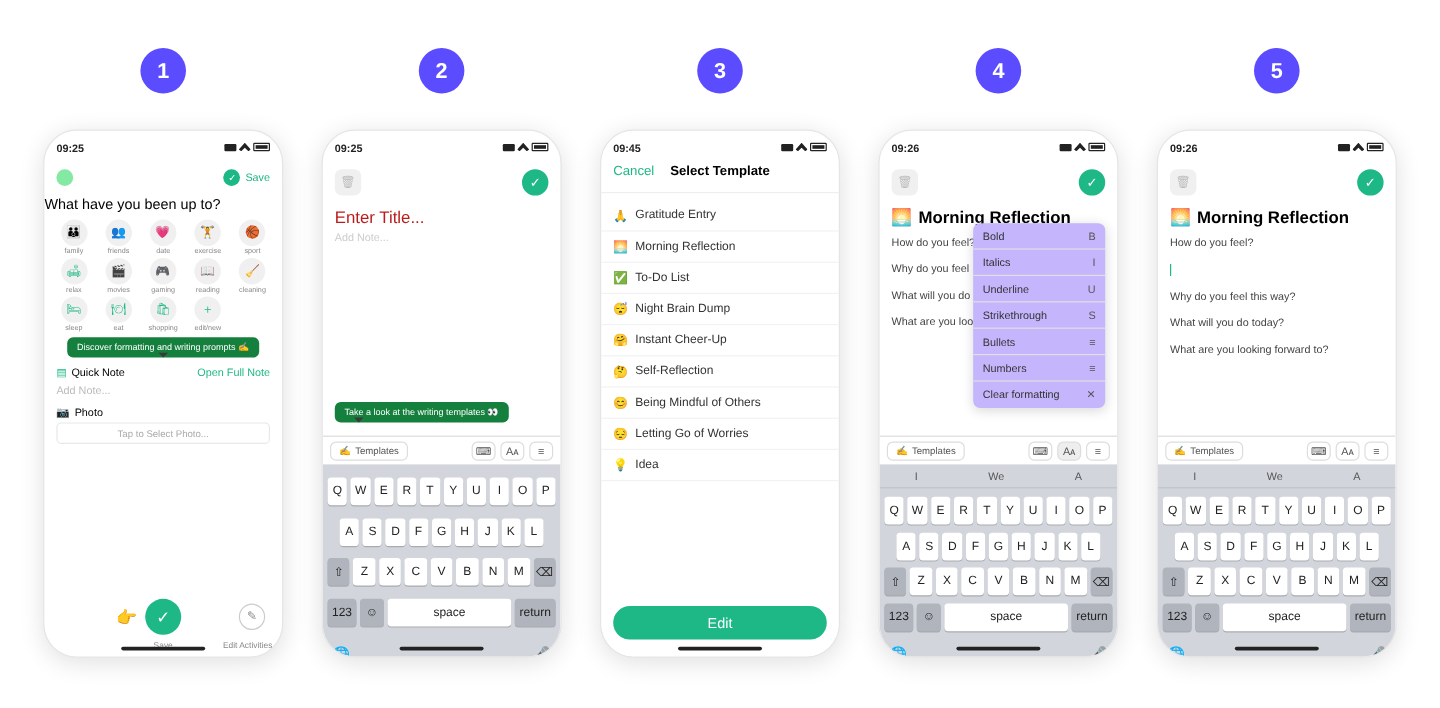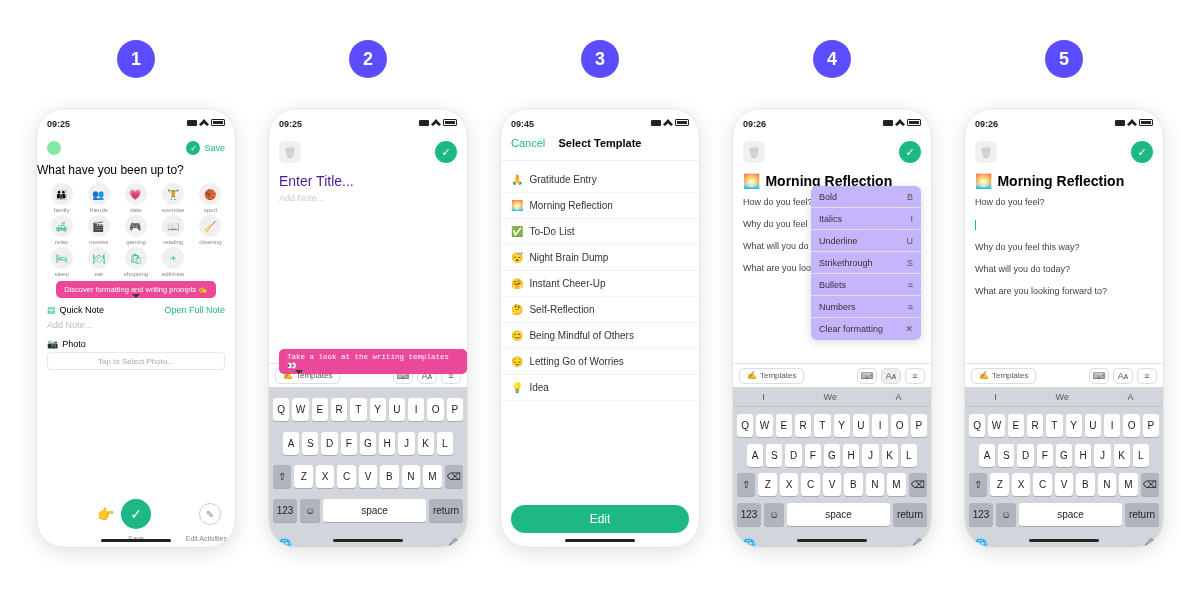--- a/index.html
+++ b/index.html
@@ -18,44 +18,44 @@
 
   
   .s1-top { display:flex; align-items:center; justify-content:space-between; padding:4px 10px; font-size:9px; color:#1db886; }
   .dot-user { width:14px; height:14px; border-radius:50%; background:#84e9a2; }
   .s1-done { width:14px; height:14px; border-radius:50%; background:#1db886; color:#fff; font-size:8px; display:flex; align-items:center; justify-content:center; }
   .s1-title { font-size:12px; font-weight:400; padding:4px 0 6px; }
   .act-grid { display:grid; grid-template-columns:repeat(5,1fr); gap:2px 0; padding:0 6px; }
   .act { display:flex; flex-direction:column; align-items:center; }
   .act-ic { width:22px; height:22px; border-radius:50%; background:#f0f0f0; color:#1db886; font-size:10px; display:flex; align-items:center; justify-content:center; }
   .act-lbl { font-size:6px; color:#888; margin-top:2px; }
-  .tooltip { margin:4px auto 4px; width:fit-content; background:#ec4899; color:#fff; font-size:7.5px; padding:4px 8px; border-radius:5px; display:flex; align-items:center; gap:4px; position:relative;}
+  .tooltip { margin:4px auto 4px; width:fit-content; background:#15803d; color:#fff; font-size:7.5px; padding:4px 8px; border-radius:5px; display:flex; align-items:center; gap:4px; position:relative;}
   .tooltip::after{content:"";position:absolute;bottom:-4px;left:50%;transform:translateX(-50%);border:4px solid transparent;border-top-color:#3a3a3a;}
   .section-row { display:flex; align-items:center; justify-content:space-between; padding:3px 10px; font-size:9px; }
   .gr { color:#1db886; }
   .note-area { padding:2px 10px 6px; font-size:9px; color:#bbb; }
   .photo-cap { margin:0 10px 6px; height:18px; border:1px solid #e8e8e8; border-radius:4px; font-size:8px; color:#aaa; display:flex; align-items:center; justify-content:center; }
   .s1-bottom { position:absolute; bottom:18px; left:0; right:0; display:flex; align-items:center; justify-content:center; }
   .save-fab { width:30px; height:30px; border-radius:50%; background:#1db886; color:#fff; display:flex; align-items:center; justify-content:center; font-size:14px; }
   .point { position:absolute; left:60px; font-size:14px;}
   .sv-lbl{position:absolute; width:100%; text-align:center; bottom:-13px;font-size:7px;color:#888;}
   .edit-fab{ position:absolute; right:14px; width:22px;height:22px;border-radius:50%;border:1px solid #ccc;background:#fff;display:flex;align-items:center;justify-content:center;font-size:10px;color:#888;}
   .ea-lbl{position:absolute;right:8px;bottom:-13px;font-size:7px;color:#888;}
 
   
   .ed-body{height:196px;padding:6px 10px;}
   .ed-top { display:flex; align-items:center; justify-content:space-between; padding:4px 10px; }
   .trash { width:22px;height:22px;border-radius:6px;background:#f0f0f0;display:flex;align-items:center;justify-content:center;font-size:10px;color:#bbb;}
   .done { width:22px;height:22px;border-radius:50%;background:#1db886;color:#fff;font-size:11px;display:flex;align-items:center;justify-content:center;}
-  .placeholder-title{font-size:14px;color:#4c1d95;margin-bottom:4px;}
+  .placeholder-title{font-size:14px;color:#b91c1c;margin-bottom:4px;}
   .placeholder-body{font-size:9px;color:#ccc;}
   .real-title{font-size:14px;font-weight:700;margin-bottom:8px;display:flex;align-items:center;gap:5px;}
   .prompt{font-size:9px;color:#444;margin-bottom:12px;}
   .cursor{display:inline-block;width:1px;height:10px;background:#1db886;vertical-align:middle;}
-  .s2-tip{position:absolute;top:236px;left:10px;font-family:Liberation Mono, monospace;}
+  .s2-tip{position:absolute;top:222px;left:10px;}
   .s2-tip.tooltip::after{left:20px;}
 
   .edbar{height:24px;border-top:1px solid #ddd;display:flex;align-items:center;padding:0 6px;gap:4px;background:#fff;}
   .pill{height:16px;padding:0 7px;font-size:8px;border:1px solid #ddd;border-radius:5px;display:flex;align-items:center;gap:3px;color:#555;background:#fff;}
   .sqbtn{width:20px;height:16px;border:1px solid #ddd;border-radius:5px;display:flex;align-items:center;justify-content:center;font-size:9px;color:#555;background:#fff;}
   .sqbtn.active{background:#eee;}
   .flex1{flex:1;}
 
   
   .kb{background:#d2d5db;height:170px;display:flex;flex-direction:column;}

